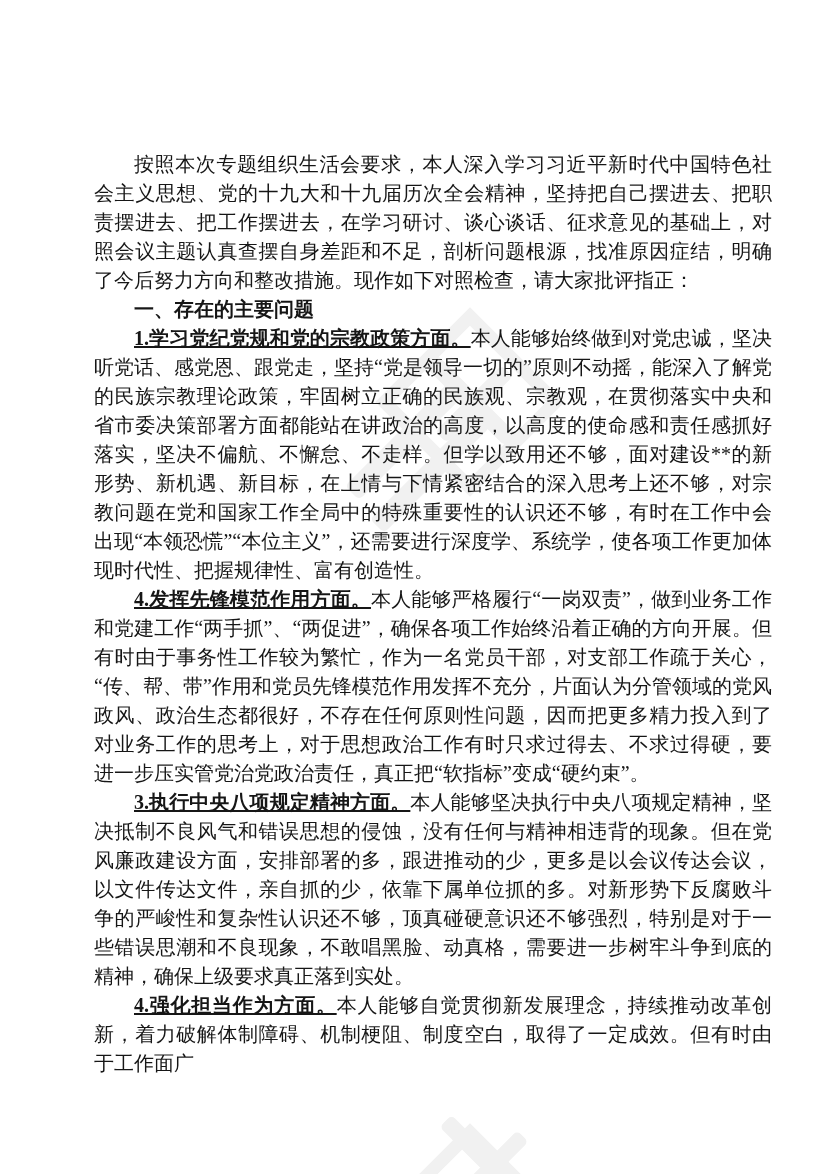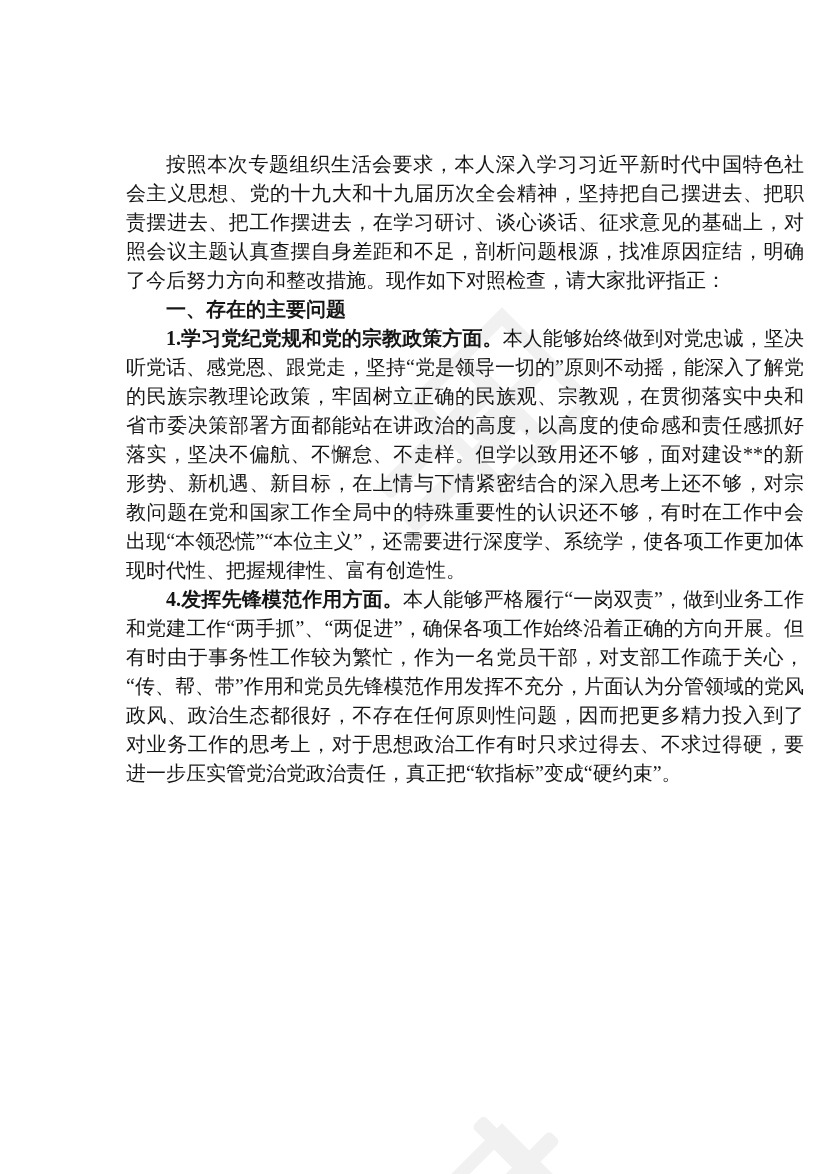--- a/index.html
+++ b/index.html
@@ -13,21 +13,20 @@
     width: 830px;
     height: 1174px;
     overflow: hidden;
     position: relative;
     font-family: "Liberation Serif", "DejaVu Serif", serif;
   }
   .page {
     position: absolute;
     inset: 0;
     background: var(--paper);
-    margin-left: 32px;
   }
   
   .wm-layer { position: absolute; inset: 0; z-index: 0; }
   .wm-diamond {
     position: absolute;
     border: 13px solid var(--watermark);
     transform: rotate(45deg);
     width: 134px; height: 134px;
   }
   .wm-diamond.a { left: 403px; top: 335px; }
@@ -53,21 +52,21 @@
     color: var(--ink);
     font-size: 20px;
     line-height: 29px;
     text-align: justify;
     word-break: break-all;
   }
   .para {
     text-indent: 2em;
   }
   .para.heading { font-weight: bold; font-family: Liberation Serif, serif; }
-  .lead { font-weight: bold; }
+  .lead { font-weight: bold; text-decoration: underline; }
 </style>
 </head>
 <body>
 
 <div class="page">
 
   <div class="wm-layer">
     <div class="wm-diamond a"></div>
     <div class="wm-bar bar-a1"></div>
     <div class="wm-bar bar-a2"></div>
@@ -81,16 +80,18 @@
   <div class="content">
 
     <p class="para">按照本次专题组织生活会要求，本人深入学习习近平新时代中国特色社会主义思想、党的十九大和十九届历次全会精神，坚持把自己摆进去、把职责摆进去、把工作摆进去，在学习研讨、谈心谈话、征求意见的基础上，对照会议主题认真查摆自身差距和不足，剖析问题根源，找准原因症结，明确了今后努力方向和整改措施。现作如下对照检查，请大家批评指正：</p>
 
     <p class="para heading">一、存在的主要问题</p>
 
     <p class="para"><b class="lead">1.学习党纪党规和党的宗教政策方面。</b><span>本人能够始终做到对党忠诚，坚决听党话、感党恩、跟党走，坚持“党是领导一切的”原则不动摇，能深入了解党的民族宗教理论政策，牢固树立正确的民族观、宗教观，在贯彻落实中央和省市委决策部署方面都能站在讲政治的高度，以高度的使命感和责任感抓好落实，坚决不偏航、不懈怠、不走样。但学以致用还不够，面对建设**的新形势、新机遇、新目标，在上情与下情紧密结合的深入思考上还不够，对宗教问题在党和国家工作全局中的特殊重要性的认识还不够，有时在工作中会出现“本领恐慌”“本位主义”，还需要进行深度学、系统学，使各项工作更加体现时代性、把握规律性、富有创造性。</span></p>
 
     <p class="para"><b class="lead">4.发挥先锋模范作用方面。</b><span>本人能够严格履行“一岗双责”，做到业务工作和党建工作“两手抓”、“两促进”，确保各项工作始终沿着正确的方向开展。但有时由于事务性工作较为繁忙，作为一名党员干部，对支部工作疏于关心，“传、帮、带”作用和党员先锋模范作用发挥不充分，片面认为分管领域的党风政风、政治生态都很好，不存在任何原则性问题，因而把更多精力投入到了对业务工作的思考上，对于思想政治工作有时只求过得去、不求过得硬，要进一步压实管党治党政治责任，真正把“软指标”变成“硬约束”。</span></p>
 
+    <p class="para"><b class="lead">3.执行中央八项规定精神方面。</b><span>本人能够坚决执行中央八项规定精神，坚决抵制不良风气和错误思想的侵蚀，没有任何与精神相违背的现象。但在党风廉政建设方面，安排部署的多，跟进推动的少，更多是以会议传达会议，以文件传达文件，亲自抓的少，依靠下属单位抓的多。对新形势下反腐败斗争的严峻性和复杂性认识还不够，顶真碰硬意识还不够强烈，特别是对于一些错误思潮和不良现象，不敢唱黑脸、动真格，需要进一步树牢斗争到底的精神，确保上级要求真正落到实处。</span></p>
 
+    <p class="para"><b class="lead">4.强化担当作为方面。</b><span>本人能够自觉贯彻新发展理念，持续推动改革创新，着力破解体制障碍、机制梗阻、制度空白，取得了一定成效。但有时由于工作面广</span></p>
 
   </div>
 </div>
 
 </body></html>

